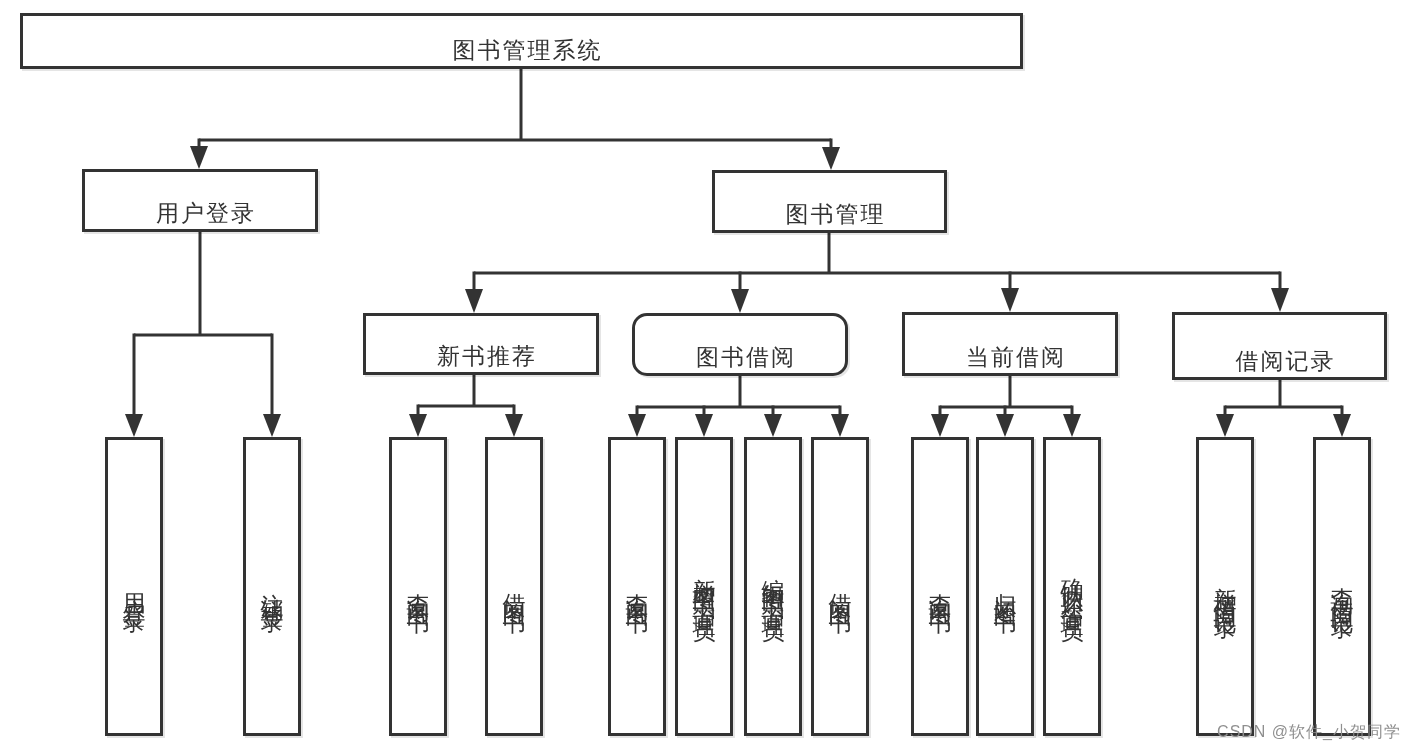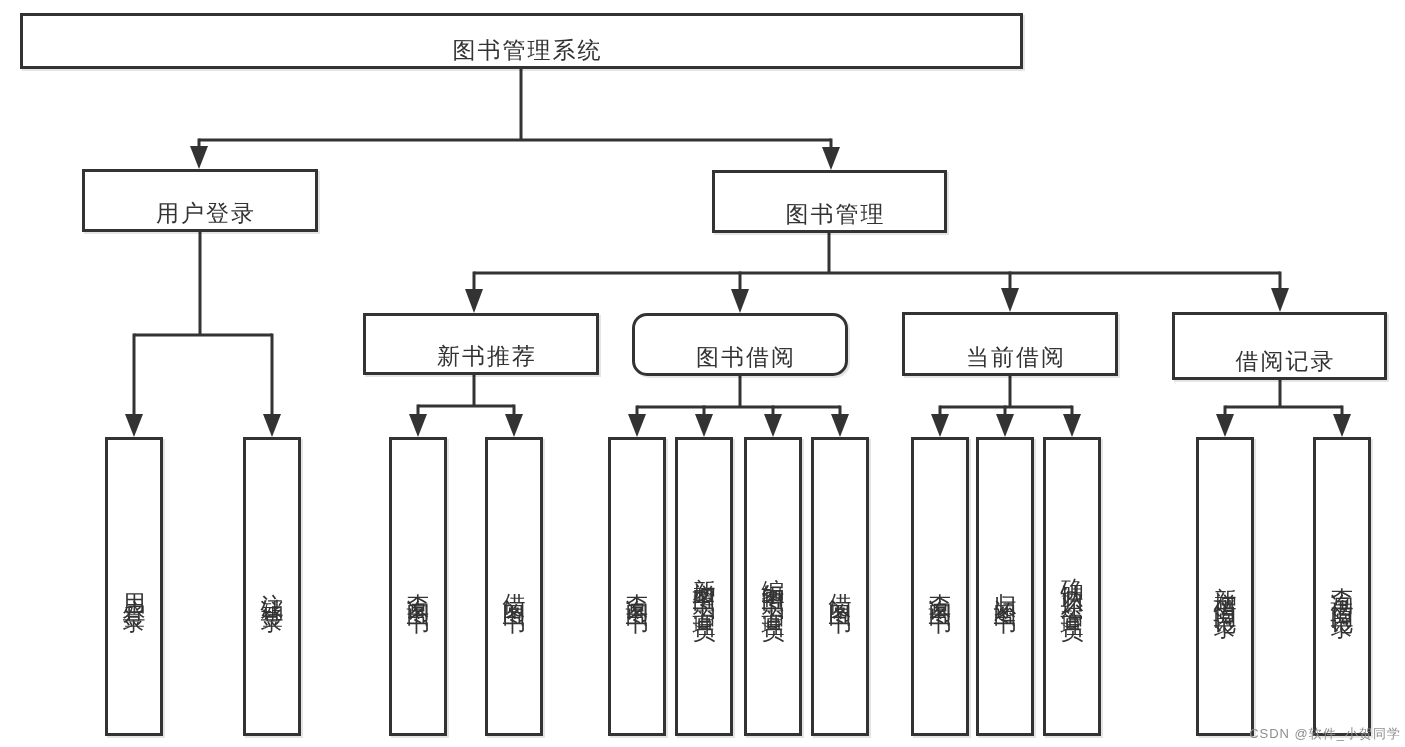--- a/index.html
+++ b/index.html
@@ -50,21 +50,21 @@
     text-orientation: mixed;
     font-size: 23px;
     letter-spacing: 6px;
     line-height: 1;
     color: var(--text);
     white-space: nowrap;
   }
   #watermark {
     position: absolute;
     right: 4px; bottom: 4px;
-    font-size: 13px;
+    font-size: 16px;
     letter-spacing: 1px;
     color: var(--watermark);
     z-index: 10;
     white-space: nowrap;
   }
 </style>
 </head>
 <body>
 
 <div id="stage">

